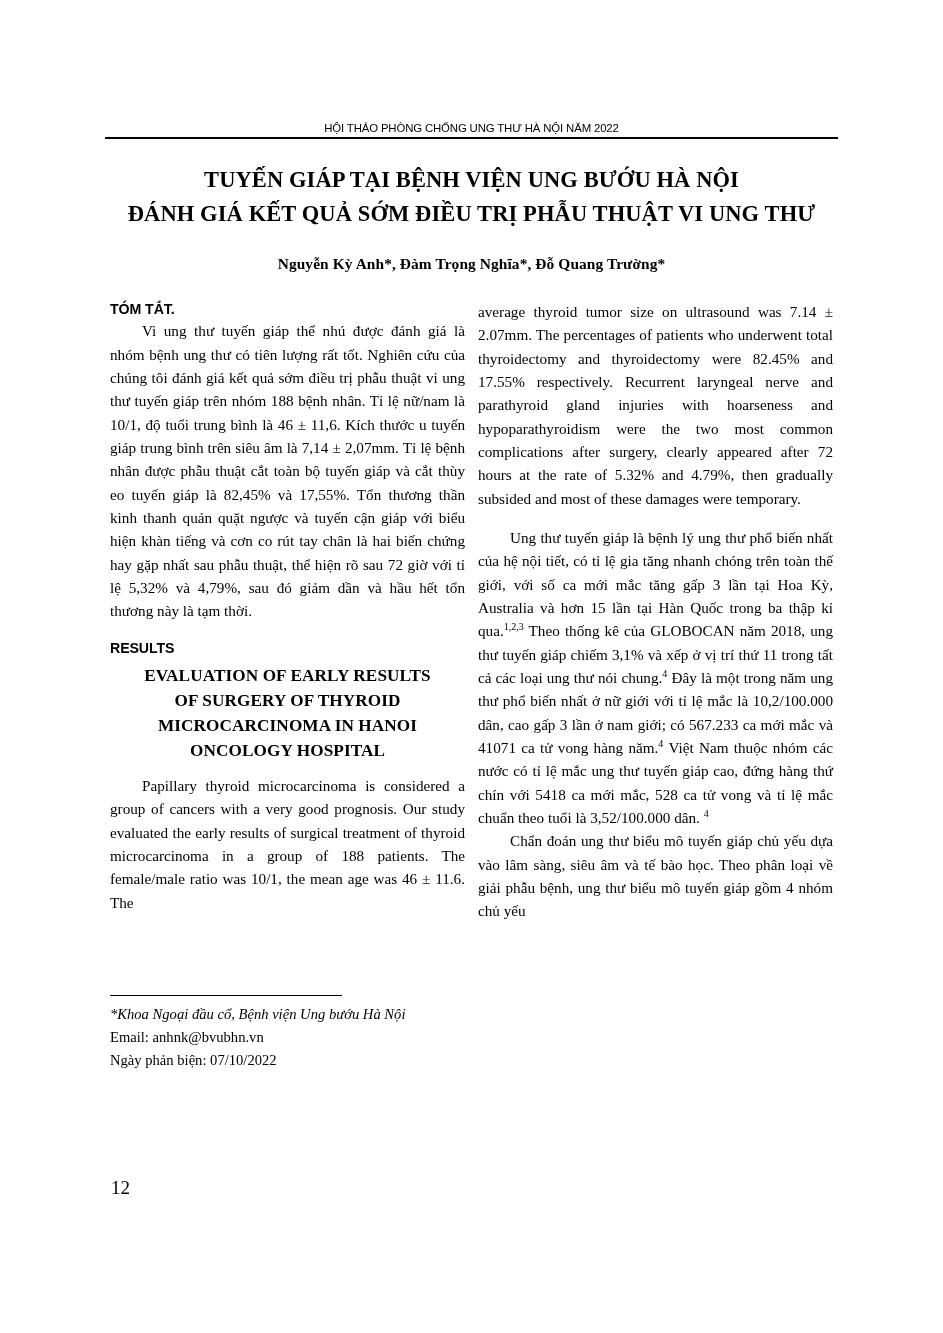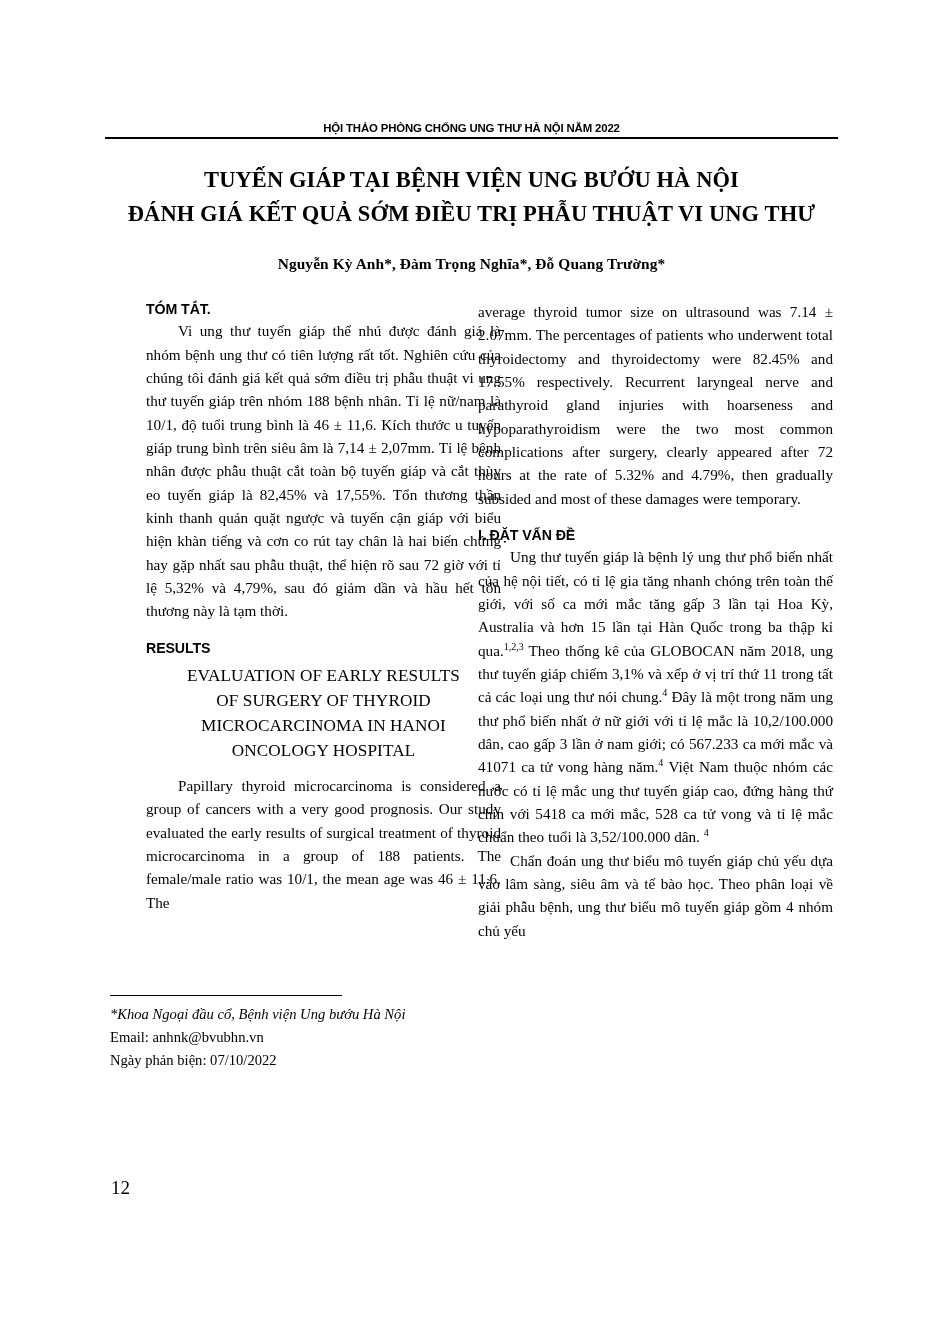--- a/index.html
+++ b/index.html
@@ -25,21 +25,21 @@
 
   
   .runhead-wrap {
     position: absolute;
     left: 105px;
     top: 122px;
     width: 733px;
   }
   .runhead {
     font-family: "Liberation Sans", "DejaVu Sans", sans-serif;
-    font-weight: bold;
+    font-weight: normal;
     font-size: 11.4px;
     letter-spacing: -0.15px;
     text-align: center;
     line-height: 1.15;
     white-space: nowrap;
   }
   .runhead-rule {
     margin-top: 2px;
     border-top: 2.1px solid #000;
     width: 733px;
@@ -74,21 +74,21 @@
   
   .col {
     position: absolute;
     top: 300px;
     width: 355px;
     font-size: 15.2px;
     line-height: 1.535;
     text-align: justify;
     text-justify: inter-word;
   }
-  .col-left  { left: 110px; margin-left: 36px; }
+  .col-left  { left: 110px; }
   .col-right { left: 478px; }
 
   .sec-head {
     font-family: "Liberation Sans", "DejaVu Sans", sans-serif;
     font-weight: bold;
     font-size: 14.2px;
     letter-spacing: -0.1px;
     text-align: left;
     margin: 0 0 1px 0;
     line-height: 1.3;
@@ -97,21 +97,21 @@
   p.body {
     margin: 0;
     text-indent: 32px;
     text-align: justify;
     hyphens: none;
   }
 
   .en-title {
     margin: 7px 0 0 0;
     text-align: center;
-    font-weight: normal;
+    font-weight: bold;
     font-size: 17.2px;
     line-height: 1.45;
     letter-spacing: 0.1px;
   }
 
   .gap-sm { height: 10px; }
   .gap-md { height: 16px; }
 
   sup {
     font-size: 0.66em;
@@ -186,21 +186,20 @@
     <div class="fn-line fn-italic">*Khoa Ngoại đầu cổ, Bệnh viện Ung bướu Hà Nội</div>
     <div class="fn-line">Email: anhnk@bvubhn.vn</div>
     <div class="fn-line">Ngày phản biện: 07/10/2022</div>
   </div>
 
   <div class="col col-right">
     <p class="body" style="text-indent:0">average thyroid tumor size on ultrasound was 7.14 ± 2.07mm. The percentages of patients who underwent total thyroidectomy and thyroidectomy were 82.45% and 17.55% respectively. Recurrent laryngeal nerve and parathyroid gland injuries with hoarseness and hypoparathyroidism were the two most common complications after surgery, clearly appeared after 72 hours at the rate of 5.32% and 4.79%, then gradually subsided and most of these damages were temporary.</p>
 
     <div class="gap-md"></div>
 
-    <div class="sec-head">I. ĐẶT VẤN ĐỀ</div>
 
     <p class="body"><span>Ung thư tuyến giáp là bệnh lý ung thư phổ biến nhất của hệ nội tiết, có tỉ lệ gia tăng nhanh chóng trên toàn thế giới, với số ca mới mắc tăng gấp 3 lần tại Hoa Kỳ, Australia và hơn 15 lần tại Hàn Quốc trong ba thập kỉ qua.</span><sup>1,2,3</sup><span> Theo thống kê của GLOBOCAN năm 2018, ung thư tuyến giáp chiếm 3,1% và xếp ở vị trí thứ 11 trong tất cả các loại ung thư nói chung.</span><sup>4</sup><span> Đây là một trong năm ung thư phổ biến nhất ở nữ giới với tỉ lệ mắc là 10,2/100.000 dân, cao gấp 3 lần ở nam giới; có 567.233 ca mới mắc và 41071 ca tử vong hàng năm.</span><sup>4</sup><span> Việt Nam thuộc nhóm các nước có tỉ lệ mắc ung thư tuyến giáp cao, đứng hàng thứ chín với 5418 ca mới mắc, 528 ca tử vong và tỉ lệ mắc chuẩn theo tuổi là 3,52/100.000 dân. </span><sup>4</sup></p>
 
     <p class="body">Chẩn đoán ung thư biểu mô tuyến giáp chủ yếu dựa vào lâm sàng, siêu âm và tế bào học. Theo phân loại về giải phẫu bệnh, ung thư biểu mô tuyến giáp gồm 4 nhóm chủ yếu</p>
   </div>
 
   <div class="pageno">12</div>
 
 </div>
 

